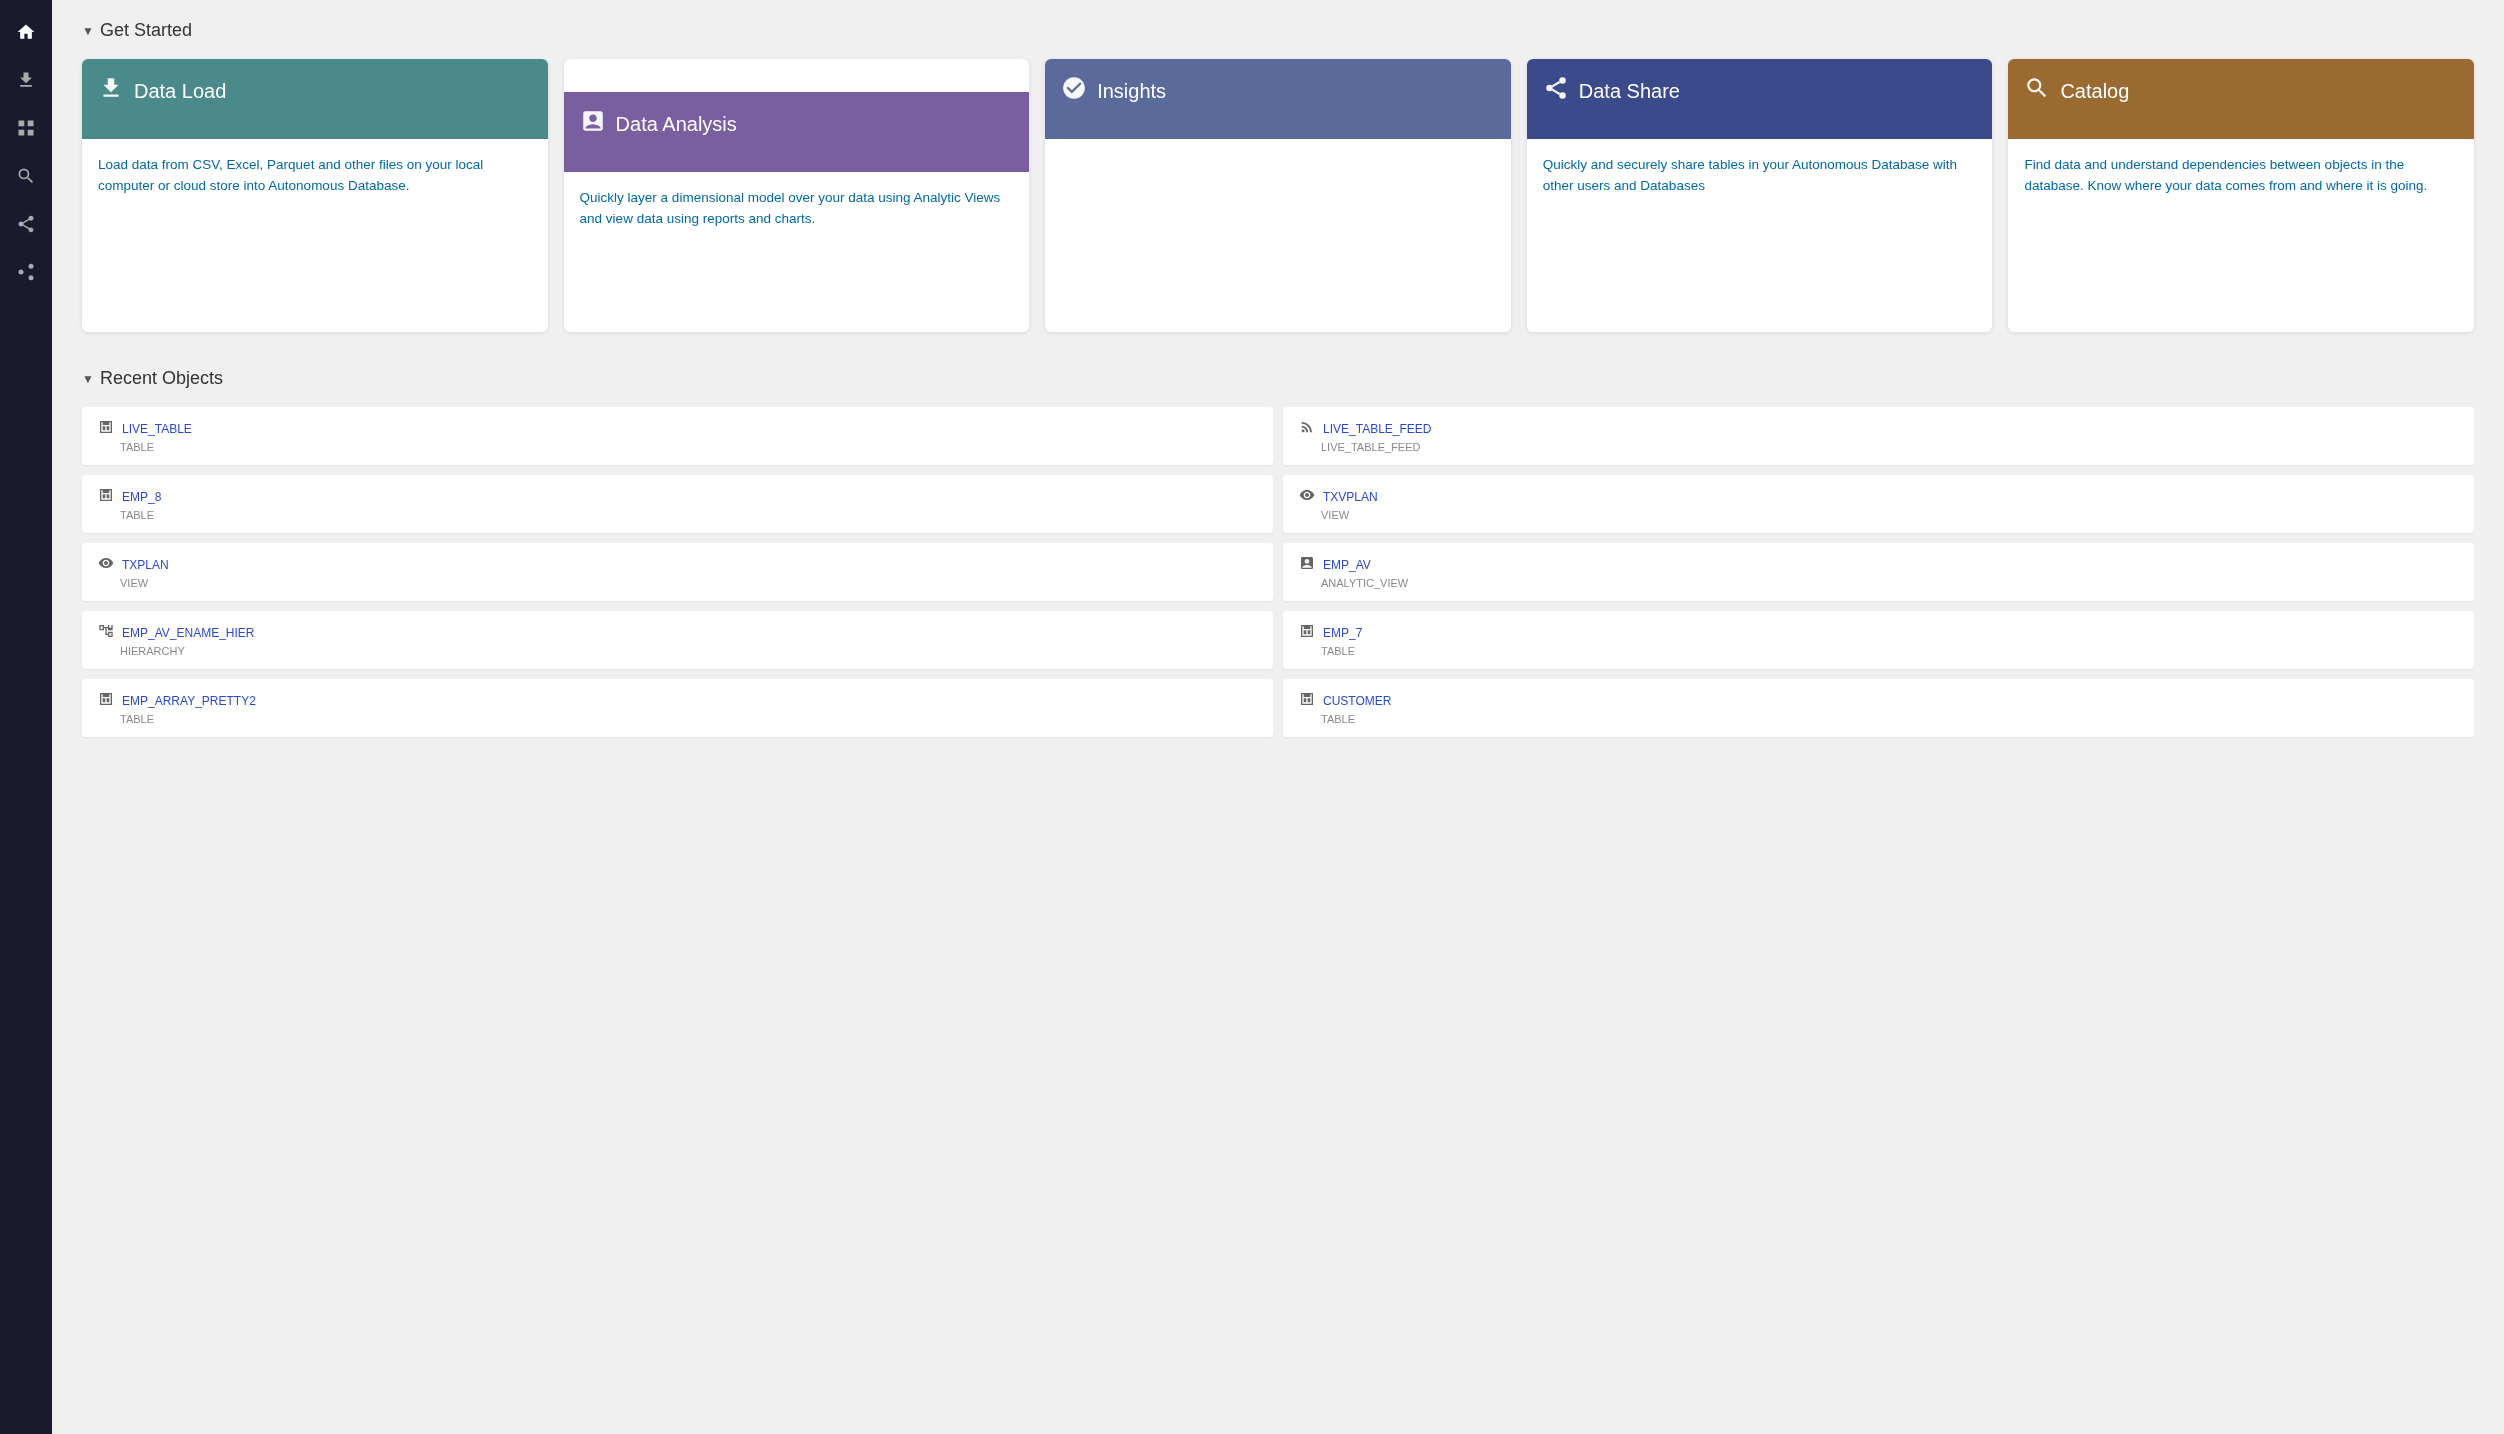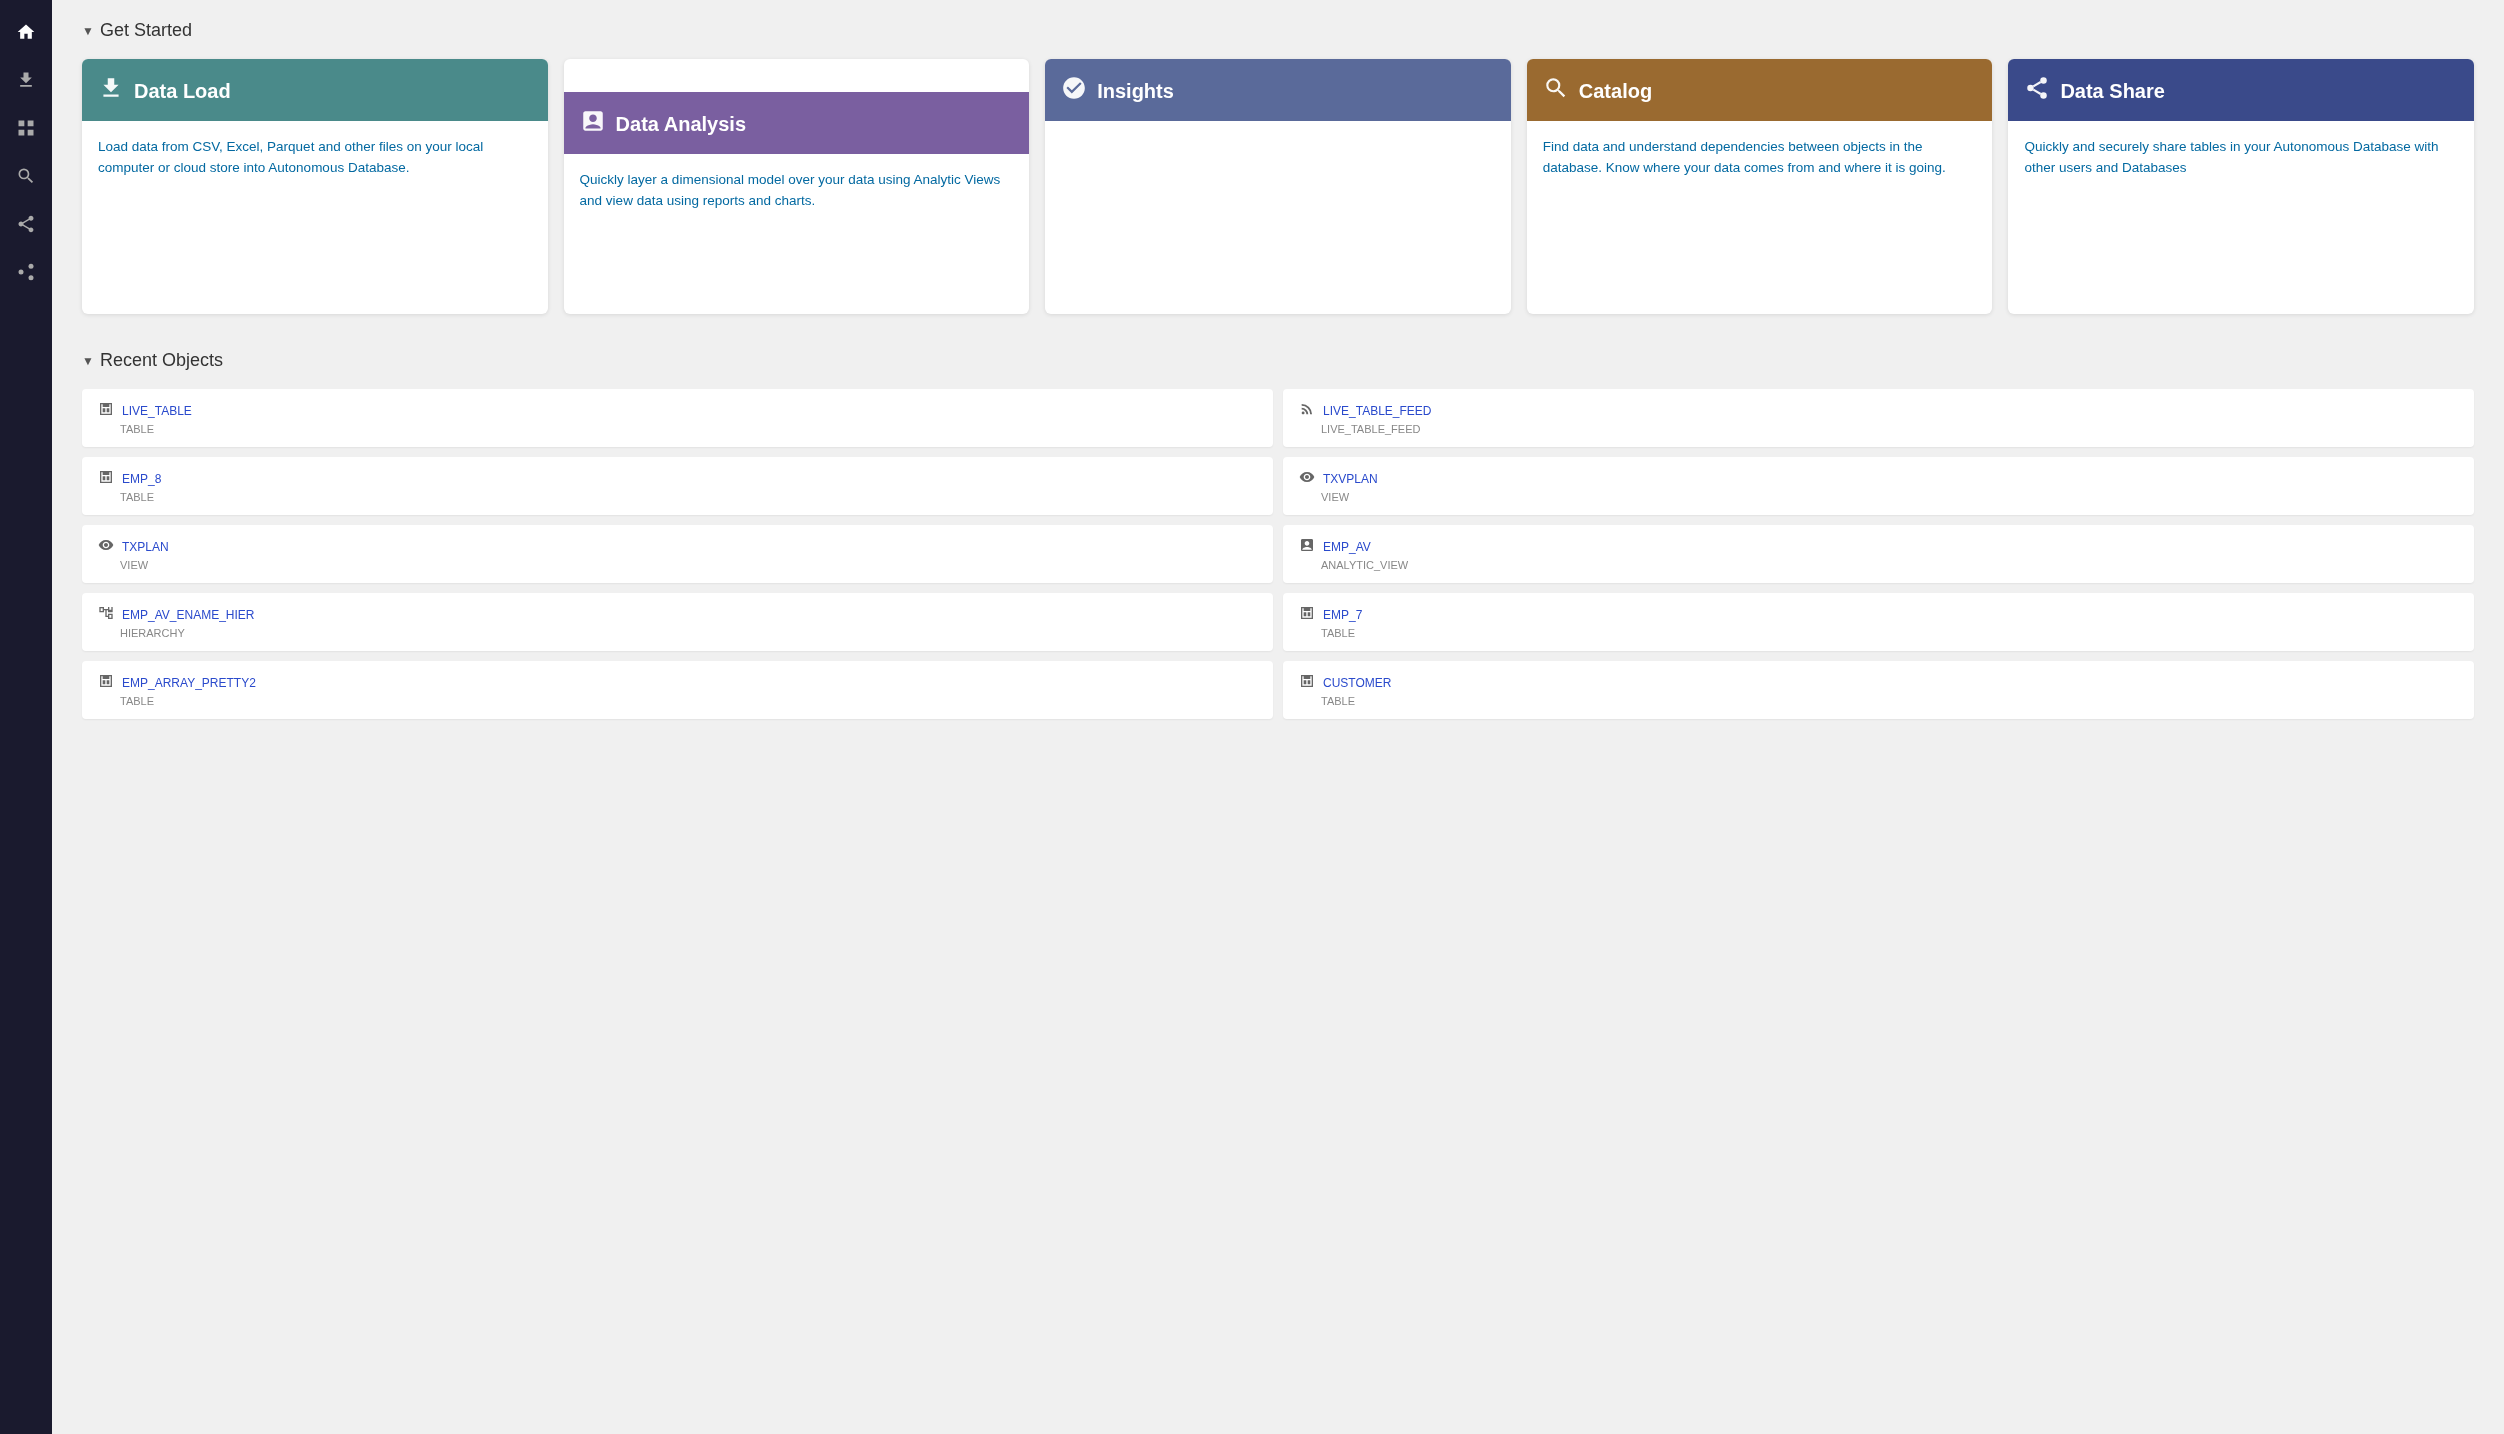--- a/index.html
+++ b/index.html
@@ -68,27 +68,27 @@
 
     .card {
       background: #fff;
       border-radius: 6px;
       overflow: hidden;
       box-shadow: 0 1px 4px rgba(0,0,0,0.1);
       cursor: pointer;
     }
 
     .card-header {
-      padding: 16px 16px 14px;
+      padding: 16px 16px 32px;
       display: flex;
       align-items: center;
       gap: 10px;
       color: #fff;
       font-size: 20px;
-      font-weight: 700;
+      font-weight: 400;
       text-align: right;
     }
     .card-header .card-icon {
       font-size: 22px;
       opacity: 0.95;
     }
 
     .card-header.data-load { background: #4a8a8a; }
     .card-header.data-analysis { background: #7a5fa0; margin-top: 33px; }
     .card-header.insights { background: #5a6a9a; }
@@ -225,47 +225,47 @@
           <span class="card-icon">
             <svg width="26" height="26" viewBox="0 0 24 24" fill="white">
               <path d="M12 2C6.48 2 2 6.48 2 12s4.48 10 10 10 10-4.48 10-10S17.52 2 12 2zm-2 15l-5-5 1.41-1.41L10 14.17l7.59-7.59L19 8l-9 9z"></path>
             </svg>
           </span>
           <span>Insights</span>
         </div>
       </div>
 
       <div class="card">
-        <div class="card-header catalog">
-          <span class="card-icon">
-            <svg width="26" height="26" viewBox="0 0 24 24" fill="white">
-              <path d="M15.5 14h-.79l-.28-.27A6.471 6.471 0 0 0 16 9.5 6.5 6.5 0 1 0 9.5 16c1.61 0 3.09-.59 4.23-1.57l.27.28v.79l5 4.99L20.49 19l-4.99-5zm-6 0C7.01 14 5 11.99 5 9.5S7.01 5 9.5 5 14 7.01 14 9.5 11.99 14 9.5 14z"></path>
-            </svg>
-          </span>
-          <span>Catalog</span>
-        </div>
-        <div class="card-body">Find data and understand dependencies between objects in the database. Know where your data comes from and where it is going.</div>
-      </div>
-
-      <div class="card">
         <div class="card-header data-share">
           <span class="card-icon">
             <svg width="26" height="26" viewBox="0 0 24 24" fill="white">
               <circle cx="18" cy="5" r="3"></circle>
                 <circle cx="6" cy="12" r="3"></circle>
                 <circle cx="18" cy="19" r="3"></circle>
               <line x1="8.59" y1="13.51" x2="15.42" y2="17.49" stroke="white" stroke-width="2"></line>
               <line x1="15.41" y1="6.51" x2="8.59" y2="10.49" stroke="white" stroke-width="2"></line>
             </svg>
           </span>
           <span>Data Share</span>
         </div>
         <div class="card-body">Quickly and securely share tables in your Autonomous Database with other users and Databases</div>
       </div>
 
+      <div class="card">
+        <div class="card-header catalog">
+          <span class="card-icon">
+            <svg width="26" height="26" viewBox="0 0 24 24" fill="white">
+              <path d="M15.5 14h-.79l-.28-.27A6.471 6.471 0 0 0 16 9.5 6.5 6.5 0 1 0 9.5 16c1.61 0 3.09-.59 4.23-1.57l.27.28v.79l5 4.99L20.49 19l-4.99-5zm-6 0C7.01 14 5 11.99 5 9.5S7.01 5 9.5 5 14 7.01 14 9.5 11.99 14 9.5 14z"></path>
+            </svg>
+          </span>
+          <span>Catalog</span>
+        </div>
+        <div class="card-body">Find data and understand dependencies between objects in the database. Know where your data comes from and where it is going.</div>
+      </div>
+
     </div>
   </section>
 
   <section>
     <div class="section-header">
       <span class="triangle">▼</span>
       <span>Recent Objects</span>
     </div>
 
     <div class="recent-objects-grid">

